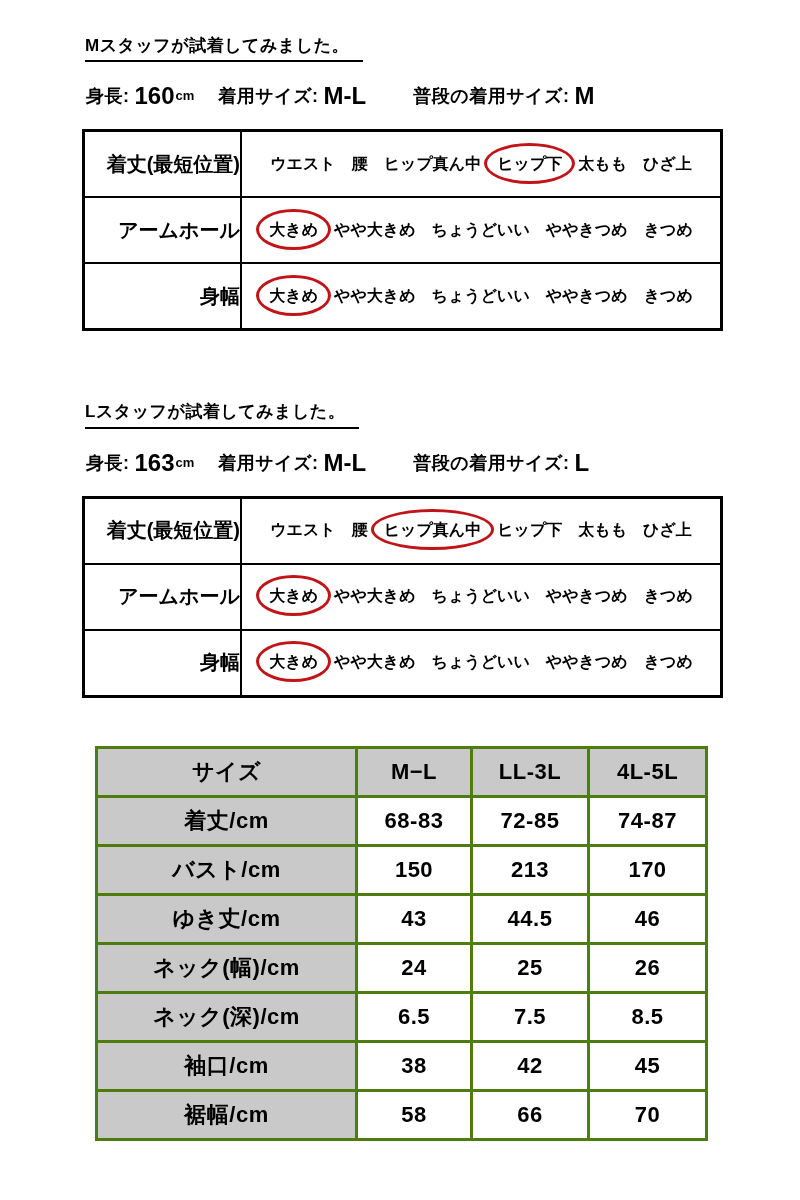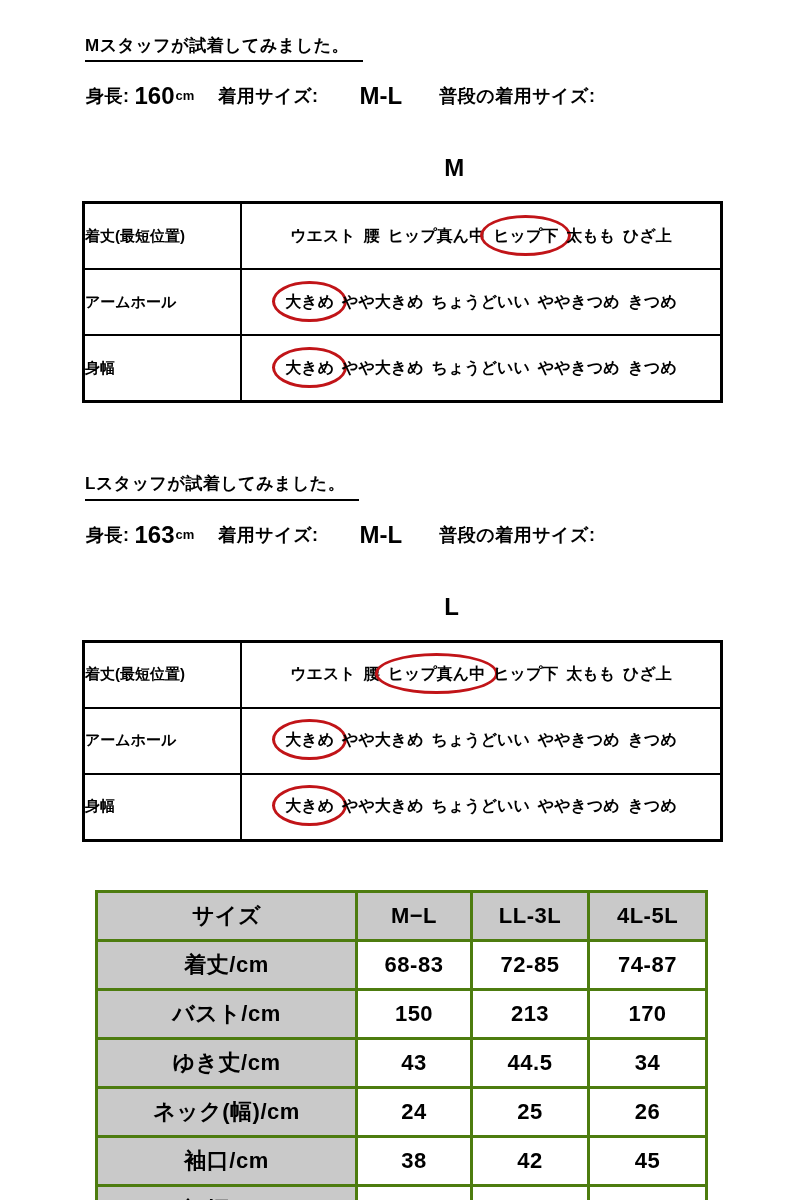--- a/index.html
+++ b/index.html
@@ -15,35 +15,35 @@
   .section + .section{margin-top:70px;}
   .section-heading{
     display:inline-block;margin:0 0 0 85px;
     font-size:17px;line-height:1.25;letter-spacing:.5px;
     border-bottom:2px solid #000;padding:0 14px 4px 0;
   }
 
   
   .stats{display:flex;align-items:baseline;margin:16px 0 0 86px;line-height:36px;white-space:nowrap;}
   .stat{display:inline-flex;align-items:flex-start;}
-  .stat + .stat{margin-left:24px;gap:36px;}
-  .stat:nth-child(3){margin-left:37px;flex-direction:column;}
+  .stat + .stat{margin-left:24px;}
+  .stat:nth-child(3){margin-left:47px;}
   .stat-label{font-size:18px;letter-spacing:.5px;}
   .stat-value{font-size:24px;margin-left:5px;letter-spacing:0;}
   .stat-unit{font-size:13px;margin-left:1px;}
 
   
   .fit-table{
     border-collapse:collapse;table-layout:fixed;
     margin:15px 0 0 82px;width:641px;border:3px solid #000;
   }
   .fit-table td{border:2px solid #000;height:64px;vertical-align:middle;padding:0;}
-  td.fit-label-cell{width:155px;text-align:left;font-size:15px;letter-spacing:0;}
+  td.fit-label-cell{width:155px;text-align:right;font-size:20px;letter-spacing:0;}
   td.fit-options-cell{}
-  .opts{display:flex;justify-content:center;align-items:center;gap:8px;}
+  .opts{display:flex;justify-content:center;align-items:center;gap:16px;}
   .opt{position:relative;font-size:16px;white-space:nowrap;letter-spacing:0;}
   .circle-mark{
     position:absolute;left:-13px;right:-13px;top:-11px;bottom:-9px;
     border:3.5px solid var(--circle-red,#c11418);border-radius:50%;
     pointer-events:none;
   }
 
   
   .size-table{
     border-collapse:collapse;table-layout:fixed;
@@ -199,29 +199,35 @@
         <tr>
           <td class="row-label">バスト/cm</td>
           <td>150</td>
           <td>213</td>
           <td>170</td>
         </tr>
         <tr>
           <td class="row-label">ゆき丈/cm</td>
           <td>43</td>
           <td>44.5</td>
-          <td>34</td>
+          <td>46</td>
         </tr>
         <tr>
           <td class="row-label">ネック(幅)/cm</td>
           <td>24</td>
           <td>25</td>
           <td>26</td>
         </tr>
         <tr>
+          <td class="row-label">ネック(深)/cm</td>
+          <td>6.5</td>
+          <td>7.5</td>
+          <td>8.5</td>
+        </tr>
+        <tr>
           <td class="row-label">袖口/cm</td>
           <td>38</td>
           <td>42</td>
           <td>45</td>
         </tr>
         <tr>
           <td class="row-label">裾幅/cm</td>
           <td>58</td>
           <td>66</td>
           <td>70</td>

